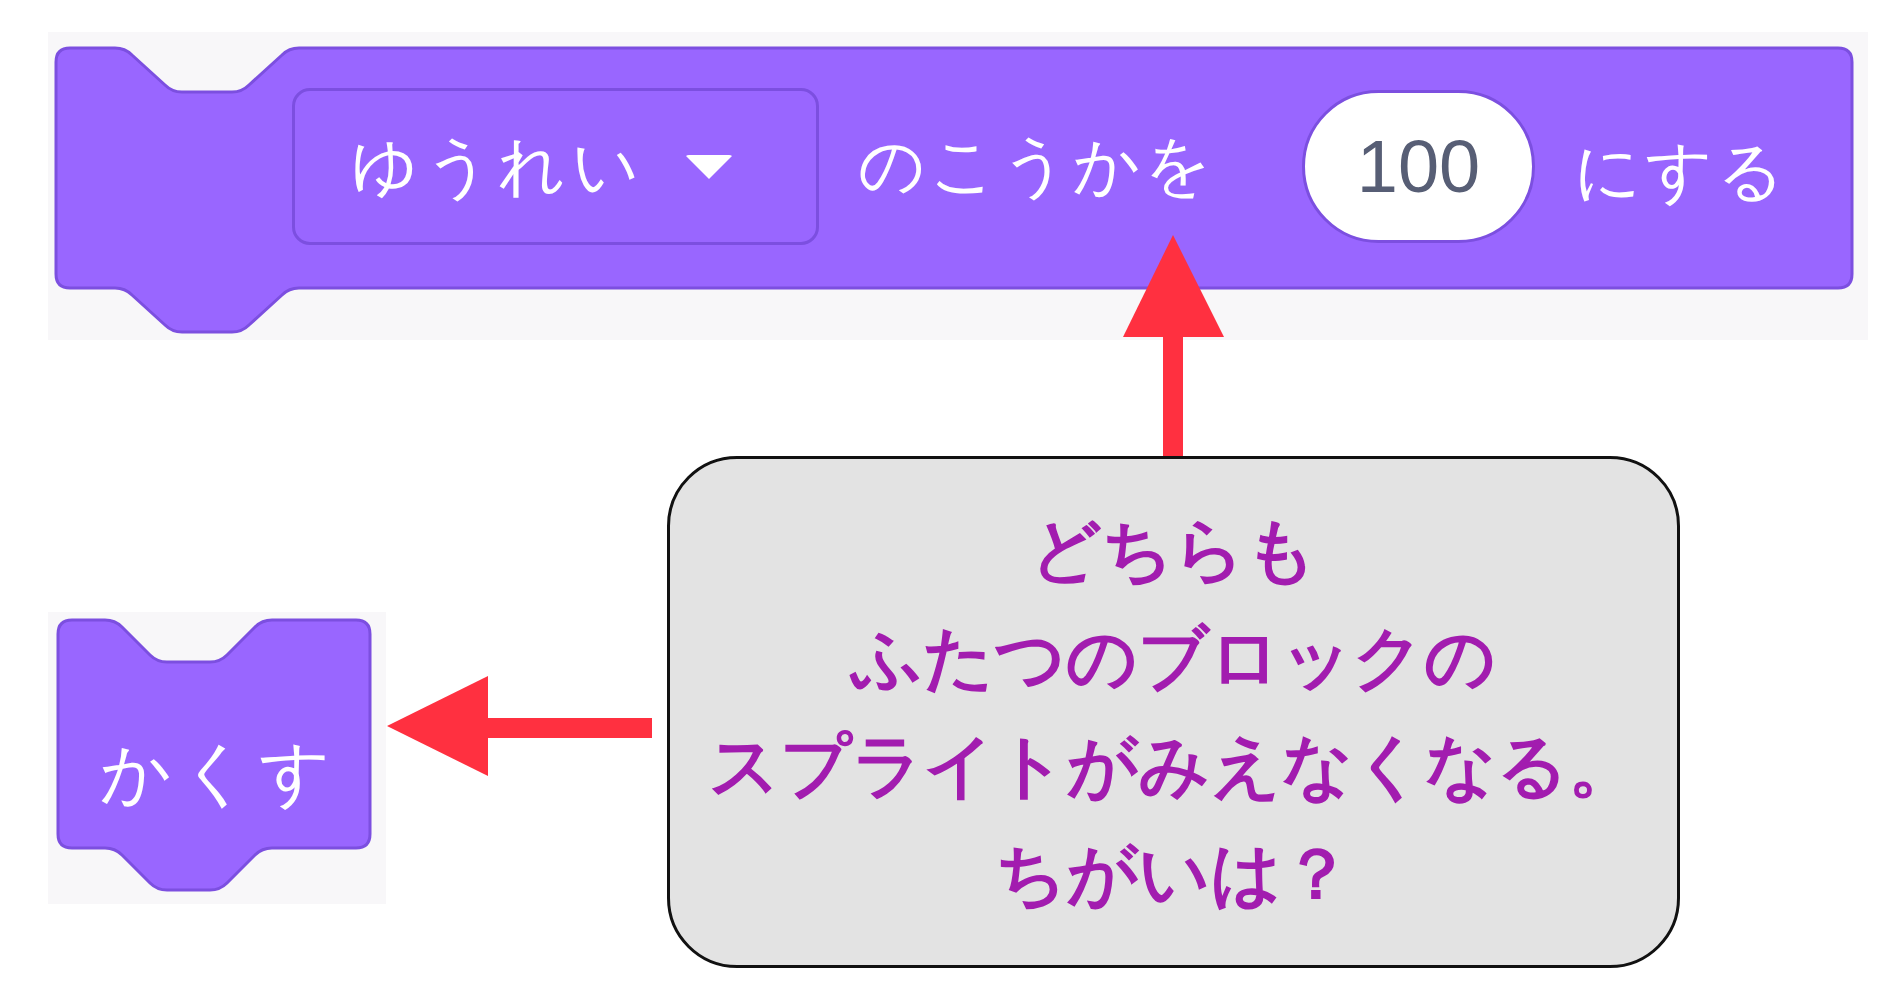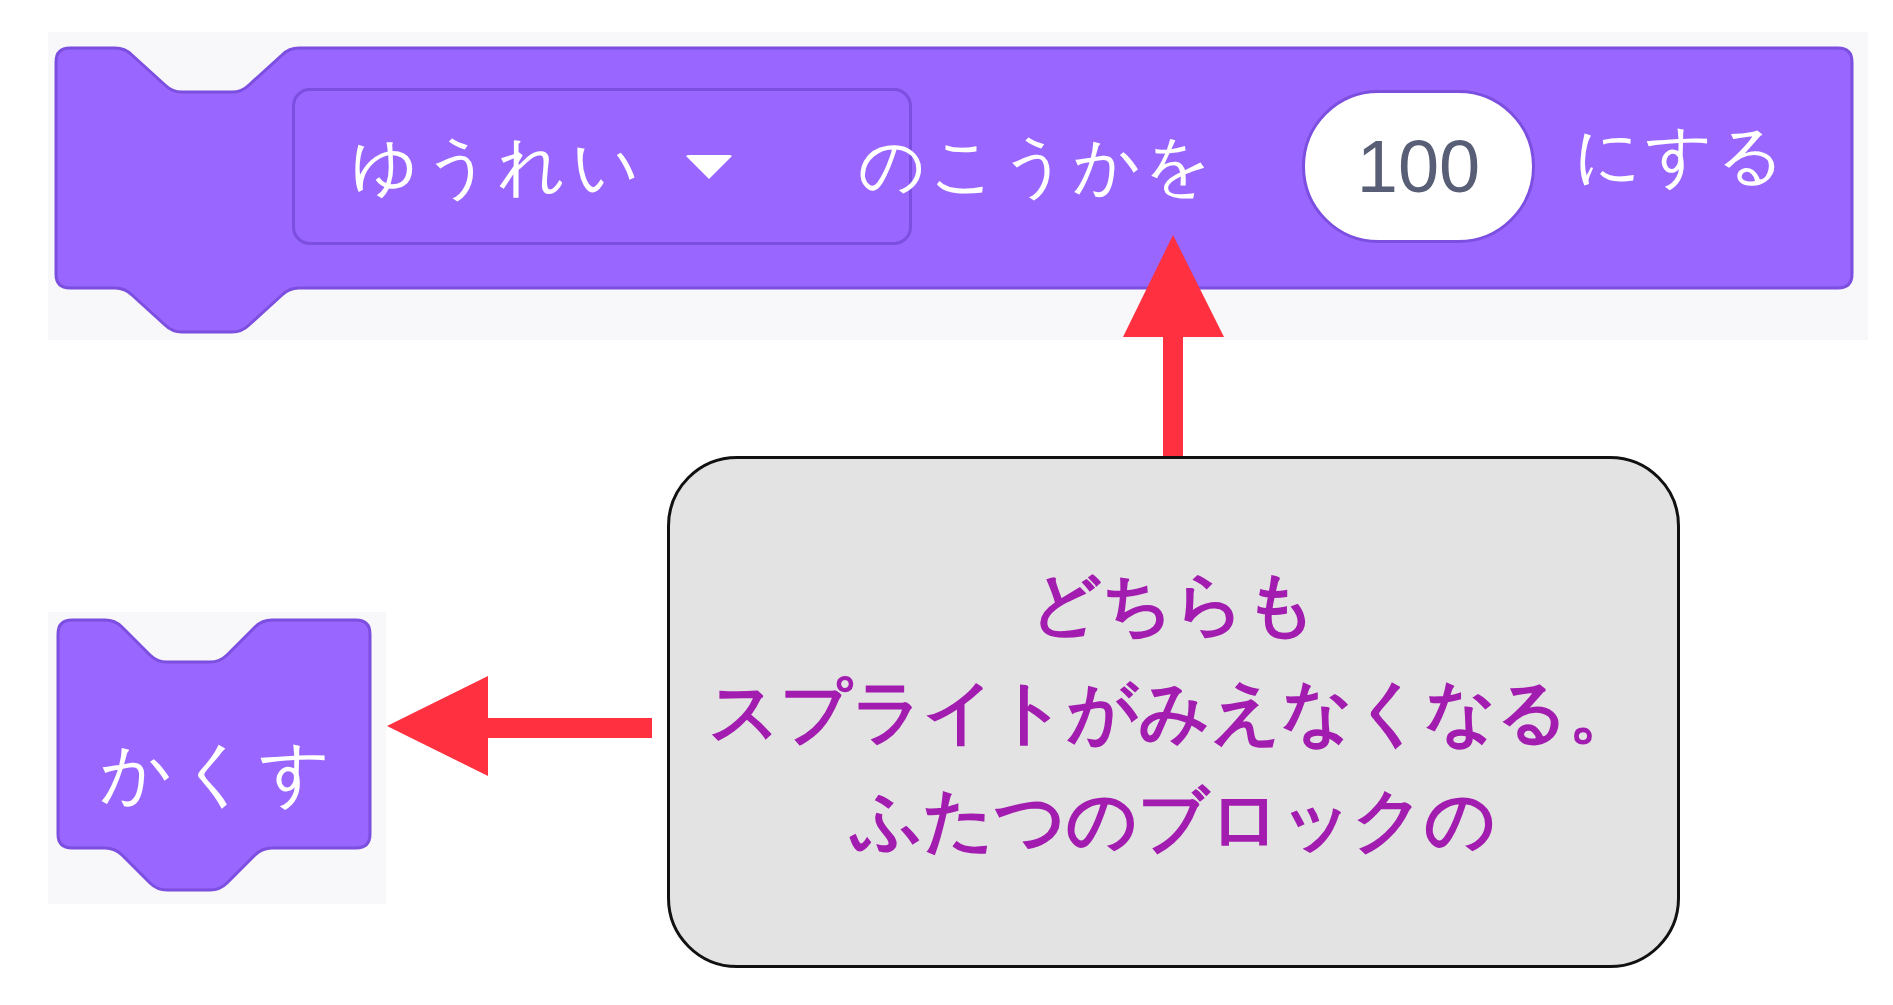--- a/index.html
+++ b/index.html
@@ -7,21 +7,21 @@
     width: 1893px; height: 1005px; background: #ffffff; position: relative; overflow: hidden;
     font-family: "DejaVu Sans", "Liberation Sans", sans-serif;
   }
   .bg-strip { position: absolute; background: #f8f7f9; }
   svg.layer { position: absolute; left: 0; top: 0; }
   .blk-text {
     position: absolute; color: #ffffff; font-size: 66px; line-height: 1; white-space: nowrap;
     letter-spacing: 4px;
   }
   .dropdown {
-    position: absolute; left: 292px; top: 88px; width: 620px; height: 157px;
+    position: absolute; left: 292px; top: 88px; width: 527px; height: 157px;
     border: 3px solid #7c4fe0; border-radius: 18px; box-sizing: border-box;
     background: #9966ff; display: flex; align-items: center; padding-left: 56px;
   }
   .dropdown .label { color: #fff; font-size: 66px; letter-spacing: 6px; }
   .dropdown .caret {
     margin-left: 40px; width: 0; height: 0;
     border-left: 24px solid transparent; border-right: 24px solid transparent;
     border-top: 24px solid #ffffff; border-radius: 4px;
   }
   .num-input {
@@ -67,21 +67,22 @@
     <rect x="486" y="718" width="166" height="20"></rect>
   </g>
 </svg>
 
 <div class="dropdown">
   <span class="label">ゆうれい</span>
   <span class="caret"></span>
 </div>
 <span class="blk-text" style="left:858px;top:133px;text-align:center;">のこうかを</span>
 <div class="num-input">100</div>
-<span class="blk-text" style="left:1574px;top:123px;">にする</span>
+<span class="blk-text" style="left:1574px;top:139px;">にする</span>
 
 <span class="blk-text" style="left:100px;top:702px;font-size:70px;letter-spacing:8px;margin-top:36px;">かくす</span>
 
 <div class="callout">
   <div class="line">どちらも</div>
+  <div class="line">ふたつのブロックの</div>
   <div class="line">スプライトがみえなくなる。</div>
-  <div class="line">ふたつのブロックの</div>
+  <div class="line">ちがいは？</div>
 </div>
 
 </body></html>

